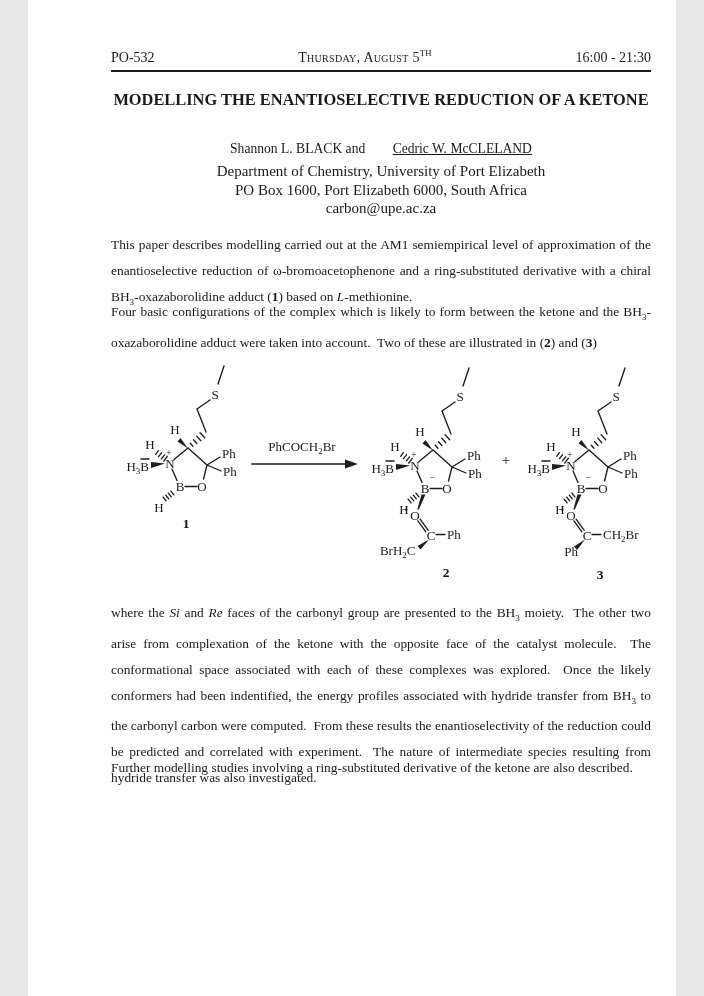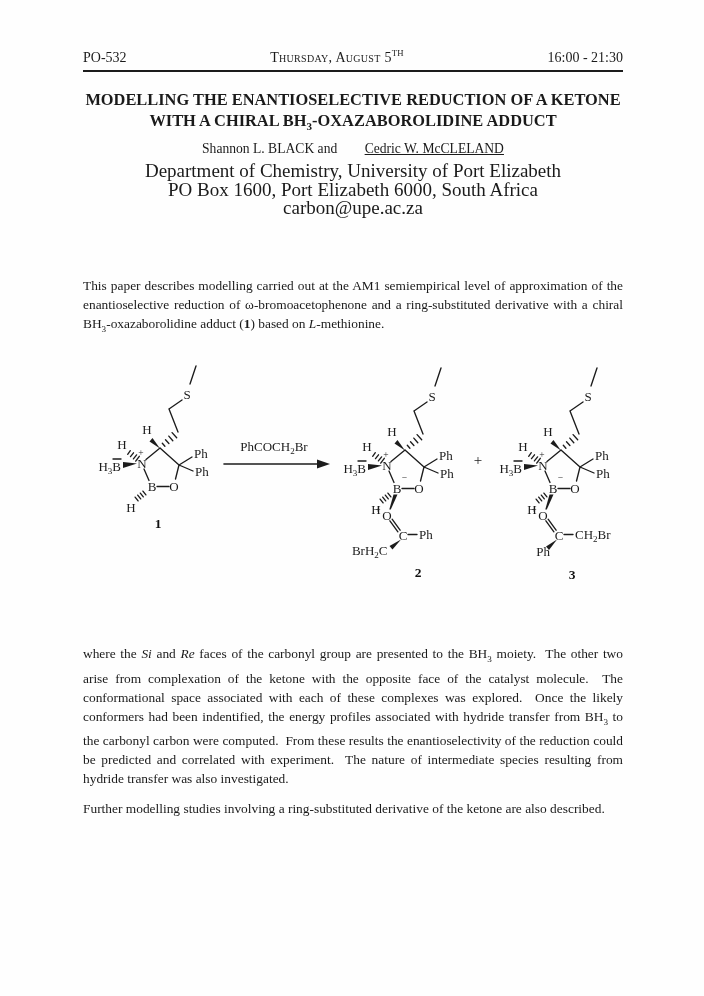--- a/index.html
+++ b/index.html
@@ -1,29 +1,29 @@
 <!DOCTYPE html>
 <html><head>
 <meta charset="utf-8">
 <style>
   html,body{margin:0;padding:0;background:#e8e8e8;}
-  #page{position:relative;width:704px;height:996px;background:#fefefe;margin:0 auto;
+  #page{position:relative;width:648px;height:996px;background:#fefefe;margin:0 auto;
         font-family:"Liberation Serif","DejaVu Serif",serif;color:#1a1a1a;overflow:hidden;}
   .blk{position:absolute;left:83px;width:540px;}
   
   .hdr{top:48px;display:flex;justify-content:space-between;align-items:baseline;font-size:14px;}
   .hdr .sc{font-variant:small-caps;letter-spacing:.3px;}
   .hdr sup{font-size:62%;margin-top:16px;}
   .rule{top:70px;height:2px;background:#1c1c1c;}
   
   .title{top:89px;text-align:center;font-weight:bold;font-size:16.4px;line-height:21px;}
   .authors{top:141px;text-align:center;font-size:13.6px;}
-  .affil{top:162px;text-align:center;font-size:19px;line-height:18.5px;}
+  .affil{top:162px;text-align:center;font-size:15px;line-height:18.5px;}
   
-  .para{font-size:13.4px;line-height:19px;text-align:justify;white-space:pre-wrap;margin-top:44px;}
+  .para{font-size:13.4px;line-height:26px;text-align:justify;white-space:pre-wrap;}
   .p1{top:232px;} .p2{top:299px;} .p3{top:600px;} .p4{top:755px;}
   sub{font-size:68%;} sup{font-size:68%;}
   u{text-decoration:underline;margin-left:24px;}
   
   .figure{position:absolute;left:0;top:360px;width:704px;height:240px;}
   .figure svg{position:absolute;overflow:visible;}
   .bd{stroke:#1c1c1c;stroke-width:1.35;fill:none;stroke-linecap:round;}
   .wf{fill:#1c1c1c;stroke:none;}
   .at{font-family:"Liberation Serif","DejaVu Serif",serif;font-size:13px;fill:#1a1a1a;text-anchor:middle;}
   .ta-s{text-anchor:start;} .ta-e{text-anchor:end;}
@@ -39,31 +39,31 @@
 
   <div class="blk hdr">
     <span>PO-532</span>
     <span class="sc">Thursday, August 5<sup>TH</sup></span>
     <span>16:00 - 21:30</span>
   </div>
   <div class="blk rule"></div>
 
   <div class="blk title">
     <div>MODELLING THE ENANTIOSELECTIVE REDUCTION OF A KETONE</div>
-    <div>WITH A CHIRAL BH<sub>3</sub>-OXAZABOROLIDINE ADDUCT</div>
   </div>
 
   <div class="blk authors">Shannon L. BLACK and <u>Cedric W. McCLELAND</u></div>
   <div class="blk affil">
     <div>Department of Chemistry, University of Port Elizabeth</div>
     <div>PO Box 1600, Port Elizabeth 6000, South Africa</div>
     <div>carbon@upe.ac.za</div>
   </div>
 
   <div class="blk para p1">This paper describes modelling carried out at the AM1 semiempirical level of approximation of the enantioselective reduction of ω-bromoacetophenone and a ring-substituted derivative with a chiral BH<sub>3</sub>-oxazaborolidine adduct (<b>1</b>) based on <i>L</i>-methionine.</div>
+  <div class="blk para p2">Four basic configurations of the complex which is likely to form between the ketone and the BH<sub>3</sub>-oxazaborolidine adduct were taken into account.  Two of these are illustrated in (<b>2</b>) and (<b>3</b>)</div>
 
   <div class="figure">
 
     <svg style="left:85px;top:0" width="135" height="175" viewBox="0 0 135 175">
       <path class="bd" d="M61 99.5 L75 88 M75 88 L94 105 M94 105 L90.5 119 M84 126.5 L72 126.5 M64 120.5 L59 109 M94 105 L107 97 M94 105 L108 111 M93 72 L84 49 M84 49 L97 40 M105 24 L111 6"></path>
       <path class="bd" d="M77.3 83.3 L79.9 86.3 M80.5 79.7 L83.9 83.5 M83.8 76.1 L87.8 80.7 M87.1 72.6 L91.7 77.8"></path>
       <path class="bd" d="M42.7 94.3 L45.3 90.7 M45.5 96.6 L48.5 92.8 M48.4 98.9 L51.6 94.9 M50.7 101.1 L54.3 96.3"></path>
       <path class="bd" d="M57.9 131.1 L60.9 134.9 M55.3 133.1 L58.3 136.9 M52.7 135.1 L55.7 138.9 M50.1 137.1 L53.1 140.9"></path>
       <polygon class="wf" points="75,88.5 64.5,81.5 67.5,78"></polygon>
       <polygon class="wf" points="52,103.5 38,102 38,108"></polygon>

